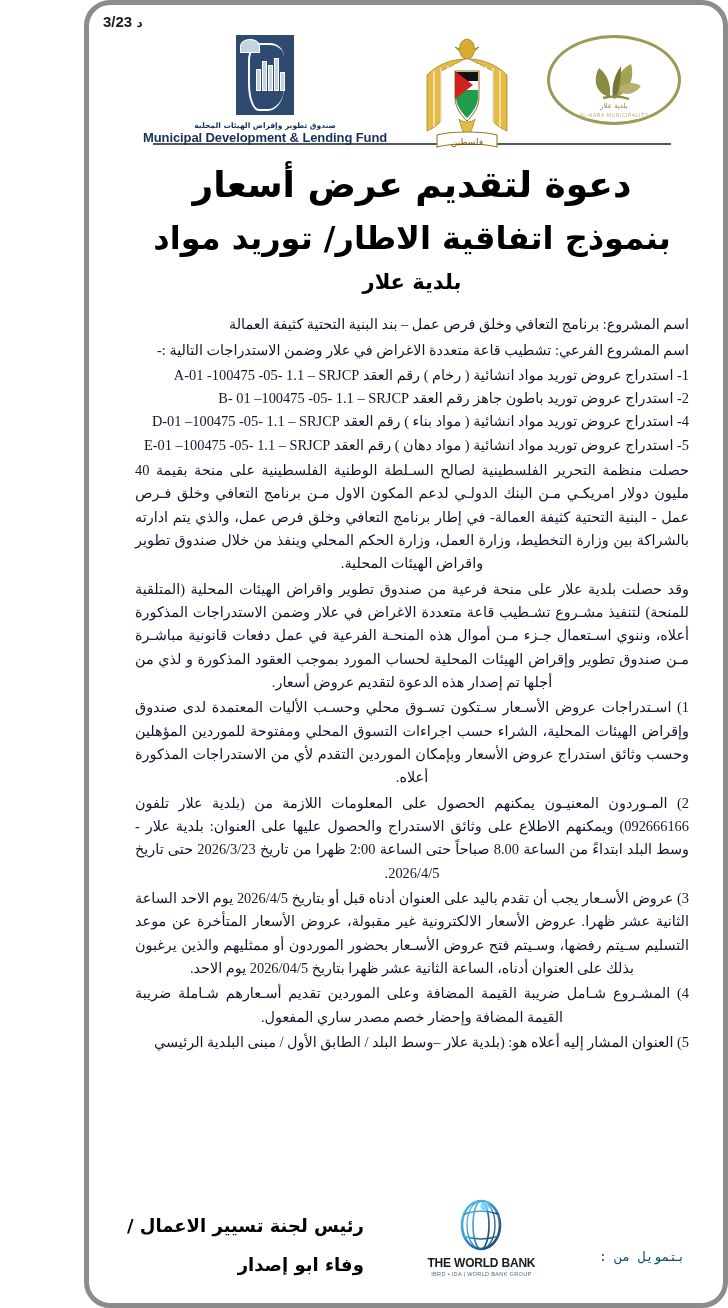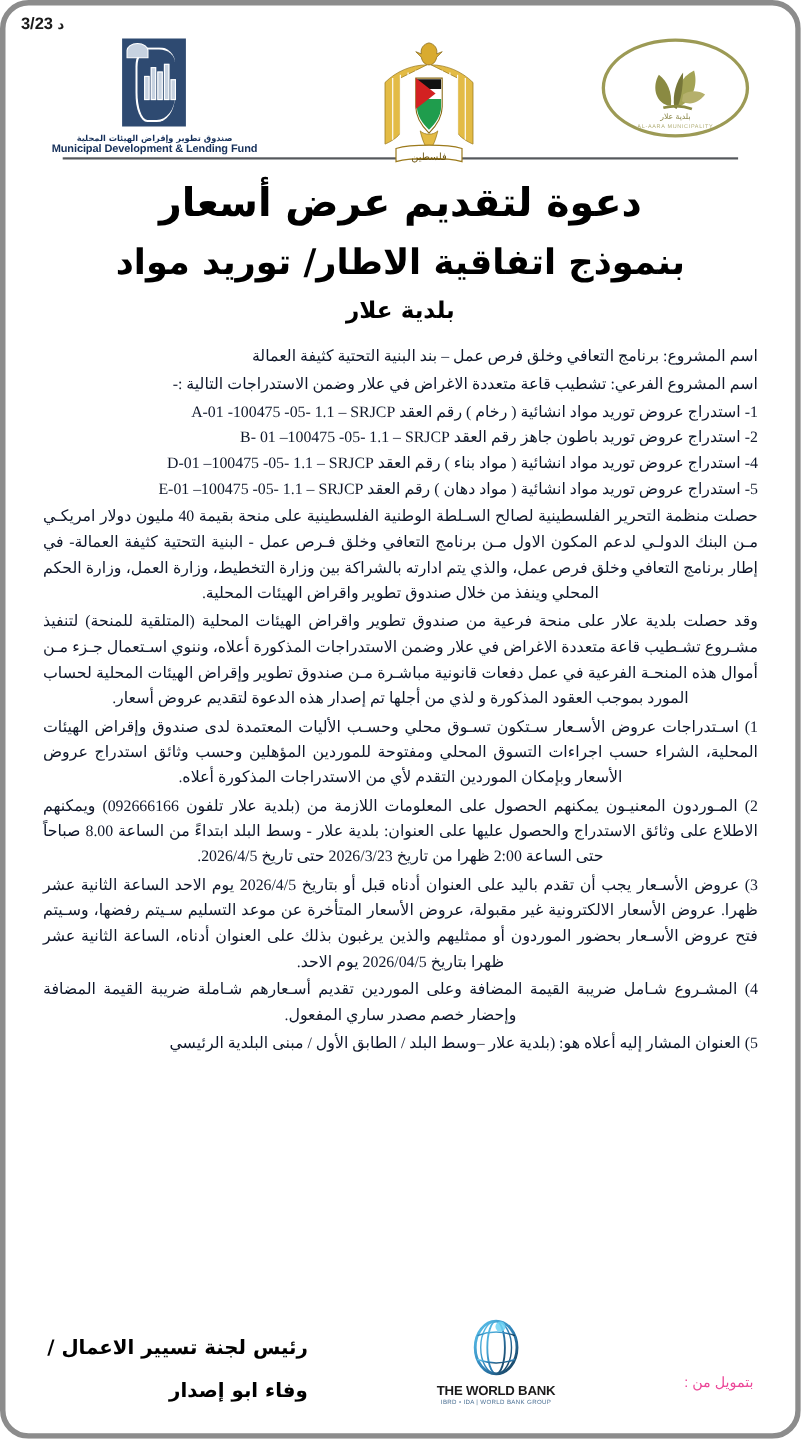--- a/index.html
+++ b/index.html
@@ -12,23 +12,23 @@
     width: 728px;
     height: 1308px;
     font-family: "Liberation Serif", "DejaVu Serif", serif;
     color: #0b0b0b;
     overflow: hidden;
   }
 
   .page-frame {
     position: relative;
     box-sizing: border-box;
-    width: 728px;
+    width: 644px;
     height: 1308px;
-    padding: 6px 8px 10px 8px;
+    padding: 6px 8px 10px 20px;
     background: #ffffff;
     border: 5px solid #8c8c8c;
     border-radius: 26px;
   }
 
   .page-marker {
     position: absolute;
     top: 8px;
     left: 14px;
     direction: ltr;
@@ -95,21 +95,21 @@
     margin-top: 6px;
     font-family: "DejaVu Sans", sans-serif;
     font-size: 7.5px;
     font-weight: bold;
     color: #16305a;
     white-space: nowrap;
   }
   .mdlf-cap-en {
     direction: ltr;
     font-family: "Liberation Sans", sans-serif;
-    font-size: 10px;
+    font-size: 13px;
     font-weight: bold;
     color: #16305a;
     white-space: nowrap;
     letter-spacing: -0.1px;
   }
 
   
   .emblem { width: 104px; height: 120px; }
 
   
@@ -221,23 +221,23 @@
   }
   .wb-sub {
     direction: ltr;
     font-family: "Liberation Sans", sans-serif;
     font-size: 5.6px;
     color: #4a6f93;
     letter-spacing: 0.3px;
     margin-top: 1px;
   }
   .fund-col {
-    font-family: Liberation Sans, sans-serif;
+    font-family: Liberation Mono, monospace;
     font-size: 13px;
-    color: #ec4899;
+    color: #0c4a6e;
     padding-top: 52px;
   }
 </style>
 </head>
 <body>
 
 <div class="page-frame">
 
   <div class="page-marker">
     <span class="mk-ar">د</span>

